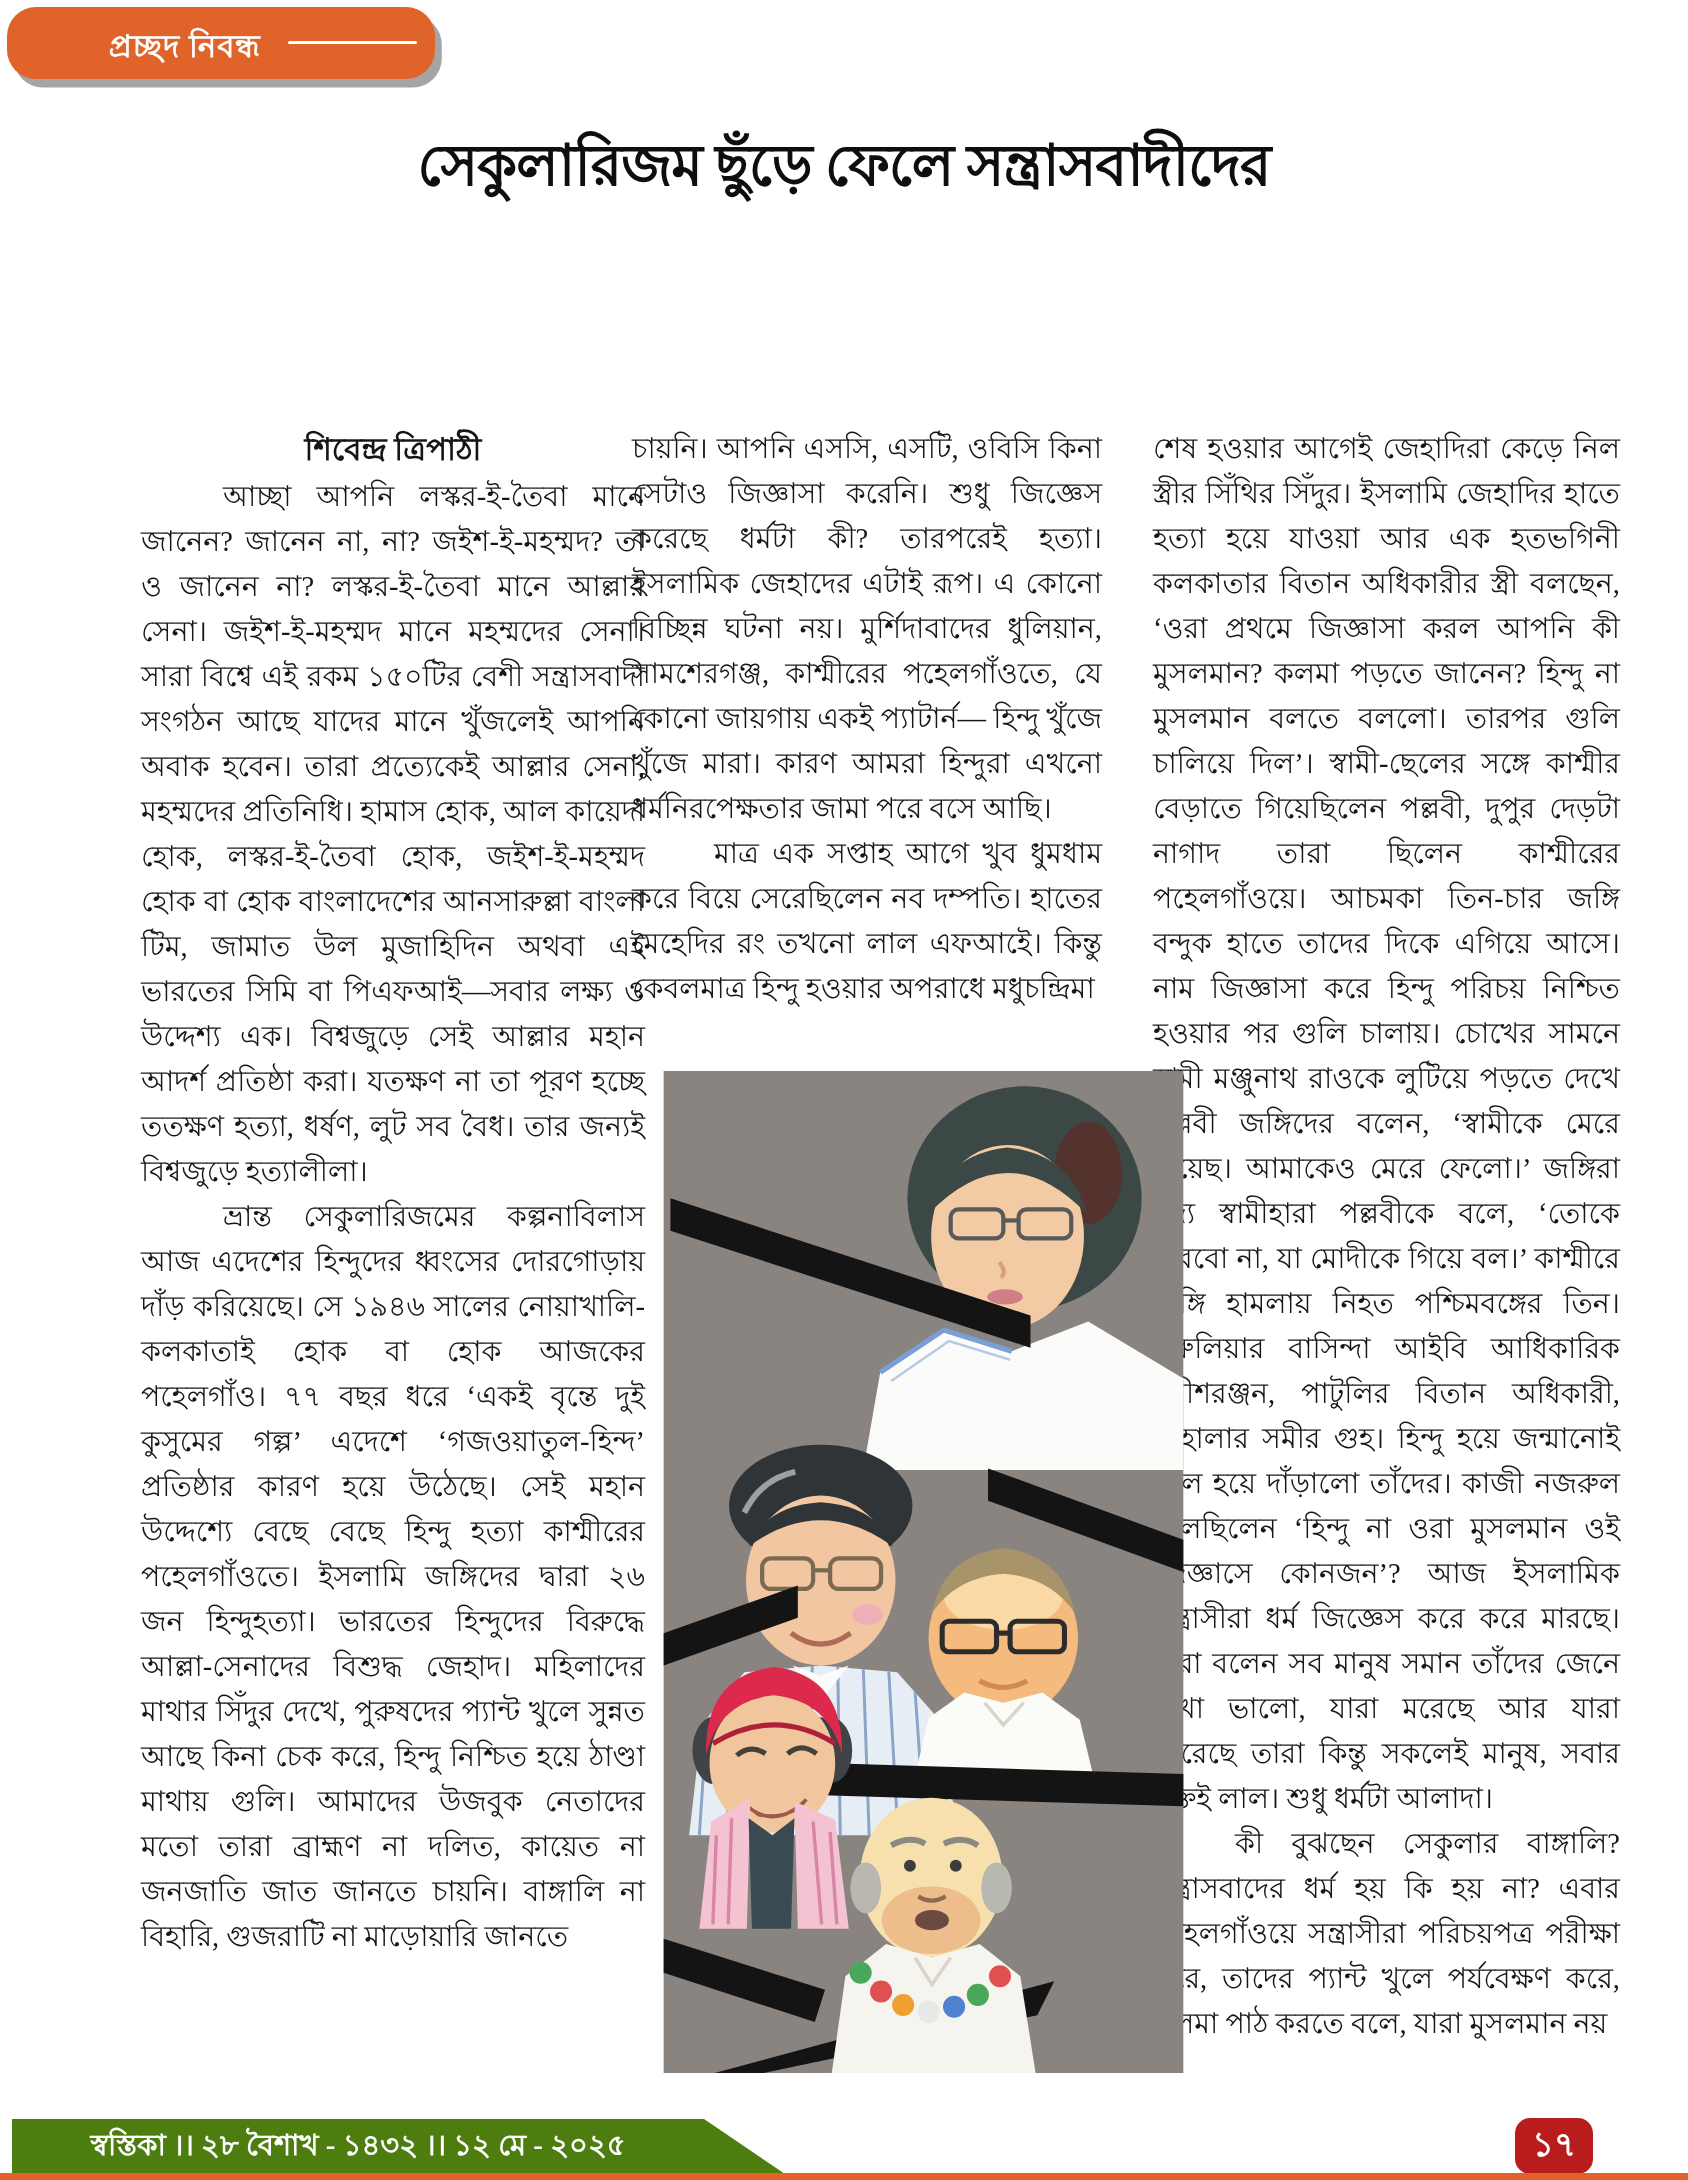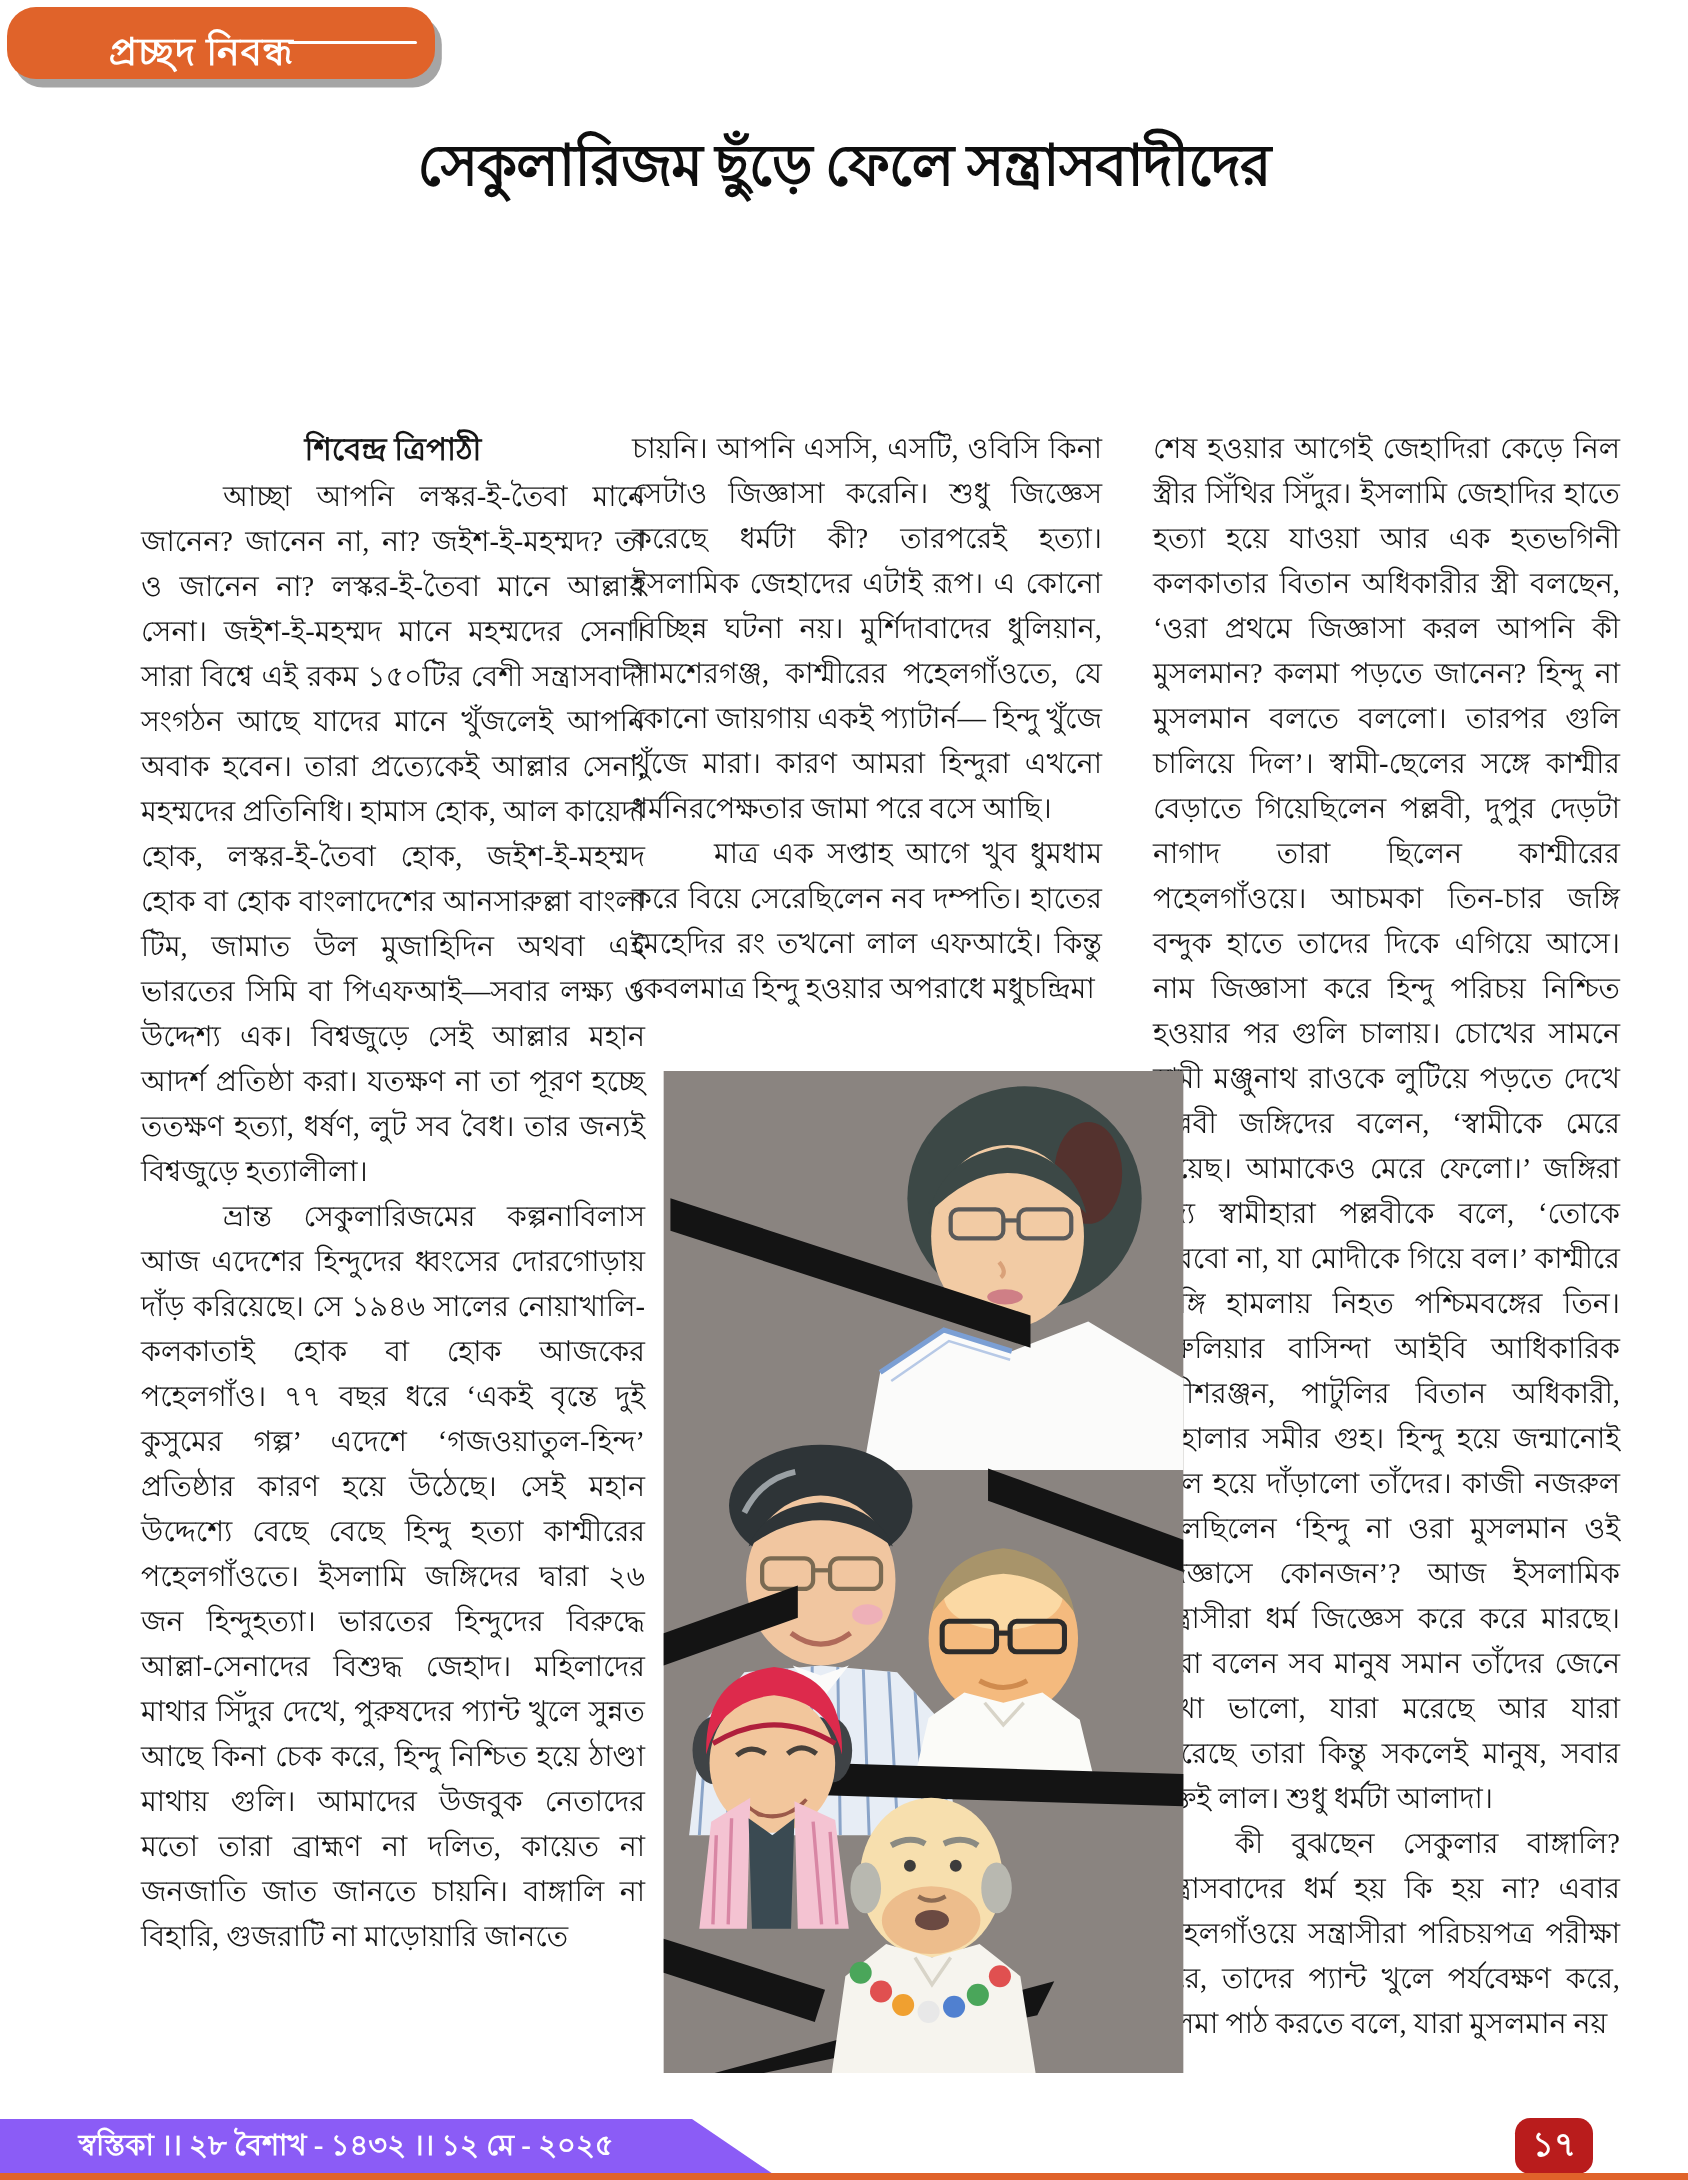--- a/index.html
+++ b/index.html
@@ -13,21 +13,21 @@
   }
   
   .header-tab{
     position:absolute;left:6.8px;top:6.8px;width:428px;height:72px;
     background:#e0632a;
     border-radius:29px;
     box-shadow:6.8px 8.5px 0 #a5a5a5;
   }
   .header-tab .tab-label{
     position:absolute;left:102px;top:15.3px;
-    color:#ffffff;font-size:38px;font-weight:bold;
+    color:#ffffff;font-size:31px;font-weight:bold;
     letter-spacing:0.9px;white-space:nowrap;
   }
   .header-tab .tab-rule{
     position:absolute;left:281px;top:34px;width:129px;height:3.4px;
     background:#ffffff;border-radius:1.7px;
   }
   
   .headline{
     position:absolute;left:0;top:92px;width:1688px;
     text-align:center;font-weight:bold;color:#0e0e0e;
@@ -50,22 +50,22 @@
     text-align:center;font-weight:bold;font-size:31px;
     margin:0 0 10.2px 0;line-height:48px;
   }
   
   .photo-frame{
     position:absolute;left:663px;top:1071px;width:521px;height:1002px;
   }
   .photo-frame svg{display:block;width:100%;height:100%;}
   
   .footer-bar{
-    position:absolute;left:0;top:2119px;width:773px;height:55px;
-    background:#8b5cf6;
+    position:absolute;left:12px;top:2119px;width:773px;height:55px;
+    background:#4d7c0f;
     clip-path:polygon(0 0,692px 0,773px 55px,0 55px);
   }
   .footer-bar .footer-text{
     position:absolute;left:0;top:0;width:692px;height:55px;
     display:flex;align-items:center;justify-content:center;
     color:#ffffff;font-size:29px;font-weight:bold;white-space:nowrap;
   }
   .page-badge{
     position:absolute;left:1515px;top:2118px;width:78px;height:56px;
     background:#b91c1c;border-radius:15.3px;

